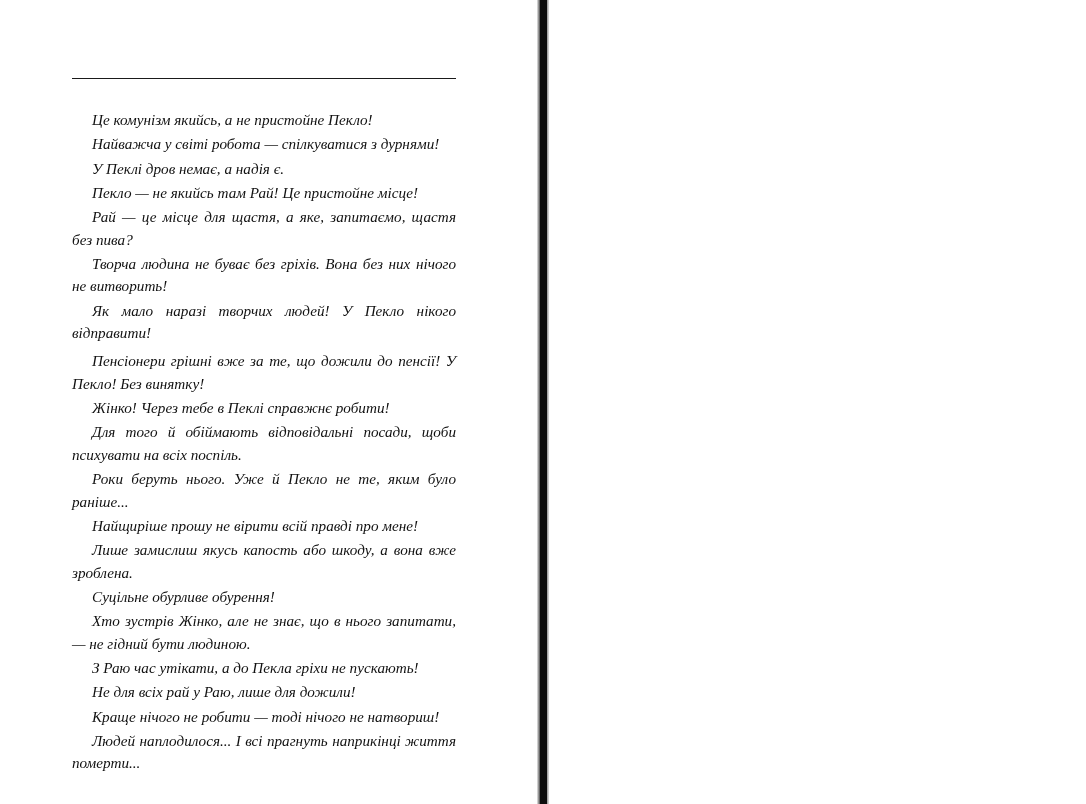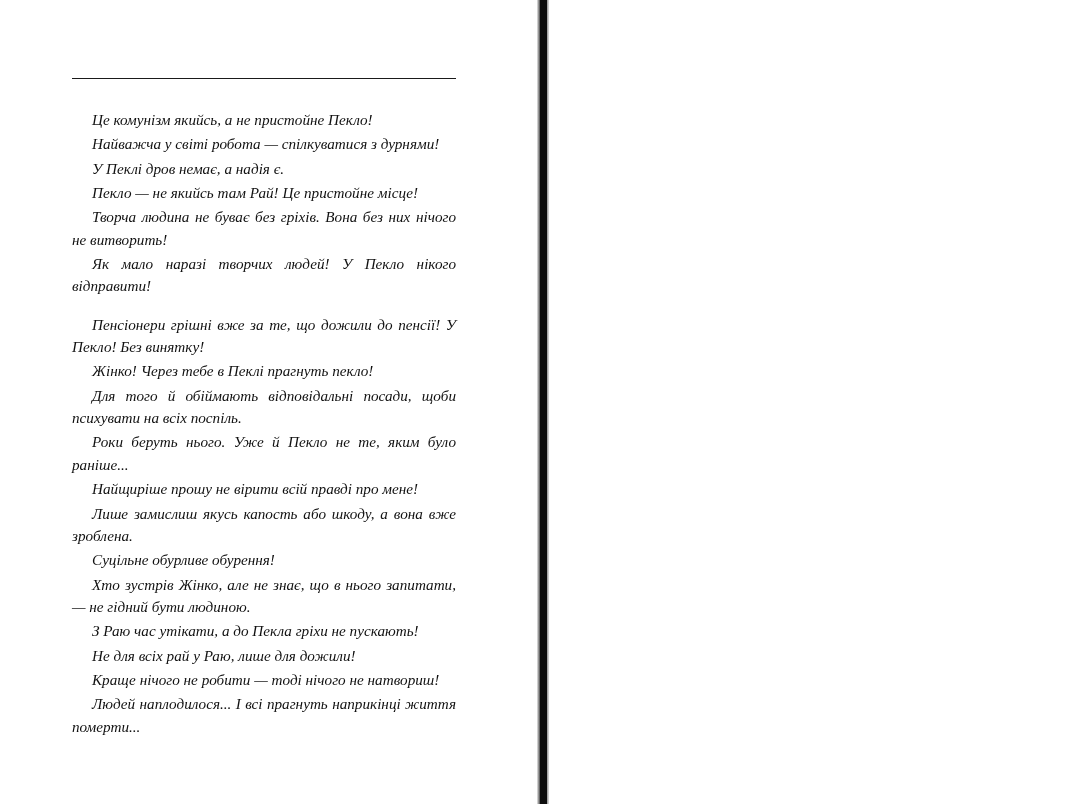--- a/index.html
+++ b/index.html
@@ -72,40 +72,41 @@
     font-size: 15.2px;
     line-height: 1.47;
     color: #111111;
     text-align: justify;
   }
   .aphorisms p {
     margin: 0 0 2px 0;
     text-indent: 20px;
   }
   .aphorisms p.group-gap {
-    margin-top: 16px;
+    margin-top: 6px;
   }
 </style>
 </head>
 <body>
 
 <div class="spread">
 
   <div class="page page-left">
     <div class="left-inner">
       <div class="rule"></div>
       <div class="aphorisms" id="aphorisms">
           <p>Це комунізм якийсь, а не пристойне Пекло!</p>
           <p>Найважча у світі робота — спілкуватися з дурнями!</p>
           <p>У Пеклі дров немає, а надія є.</p>
           <p>Пекло — не якийсь там Рай! Це пристойне місце!</p>
+          <p>Рай — це місце для щастя, а яке, запитаємо, щастя без пива?</p>
           <p>Творча людина не буває без гріхів. Вона без них нічого не витворить!</p>
           <p>Як мало наразі творчих людей! У Пекло нікого відправити!</p>
           <p class="group-gap">Пенсіонери грішні вже за те, що дожили до пенсії! У Пекло! Без винятку!</p>
-          <p>Жінко! Через тебе в Пеклі прагнуть пекло!</p>
+          <p>Жінко! Через тебе в Пеклі справжнє робити!</p>
           <p>Для того й обіймають відповідальні посади, щоби психувати на всіх поспіль.</p>
           <p>Роки беруть нього. Уже й Пекло не те, яким було раніше...</p>
           <p>Найщиріше прошу не вірити всій правді про мене!</p>
           <p>Лише замислиш якусь капость або шкоду, а вона вже зроблена.</p>
           <p>Суцільне обурливе обурення!</p>
           <p>Хто зустрів Жінко, але не знає, що в нього запитати, — не гідний бути людиною.</p>
           <p>З Раю час утікати, а до Пекла гріхи не пускають!</p>
           <p>Не для всіх рай у Раю, лише для дожили!</p>
           <p>Краще нічого не робити — тоді нічого не натвориш!</p>
           <p>Людей наплодилося... І всі прагнуть наприкінці життя померти...</p>

